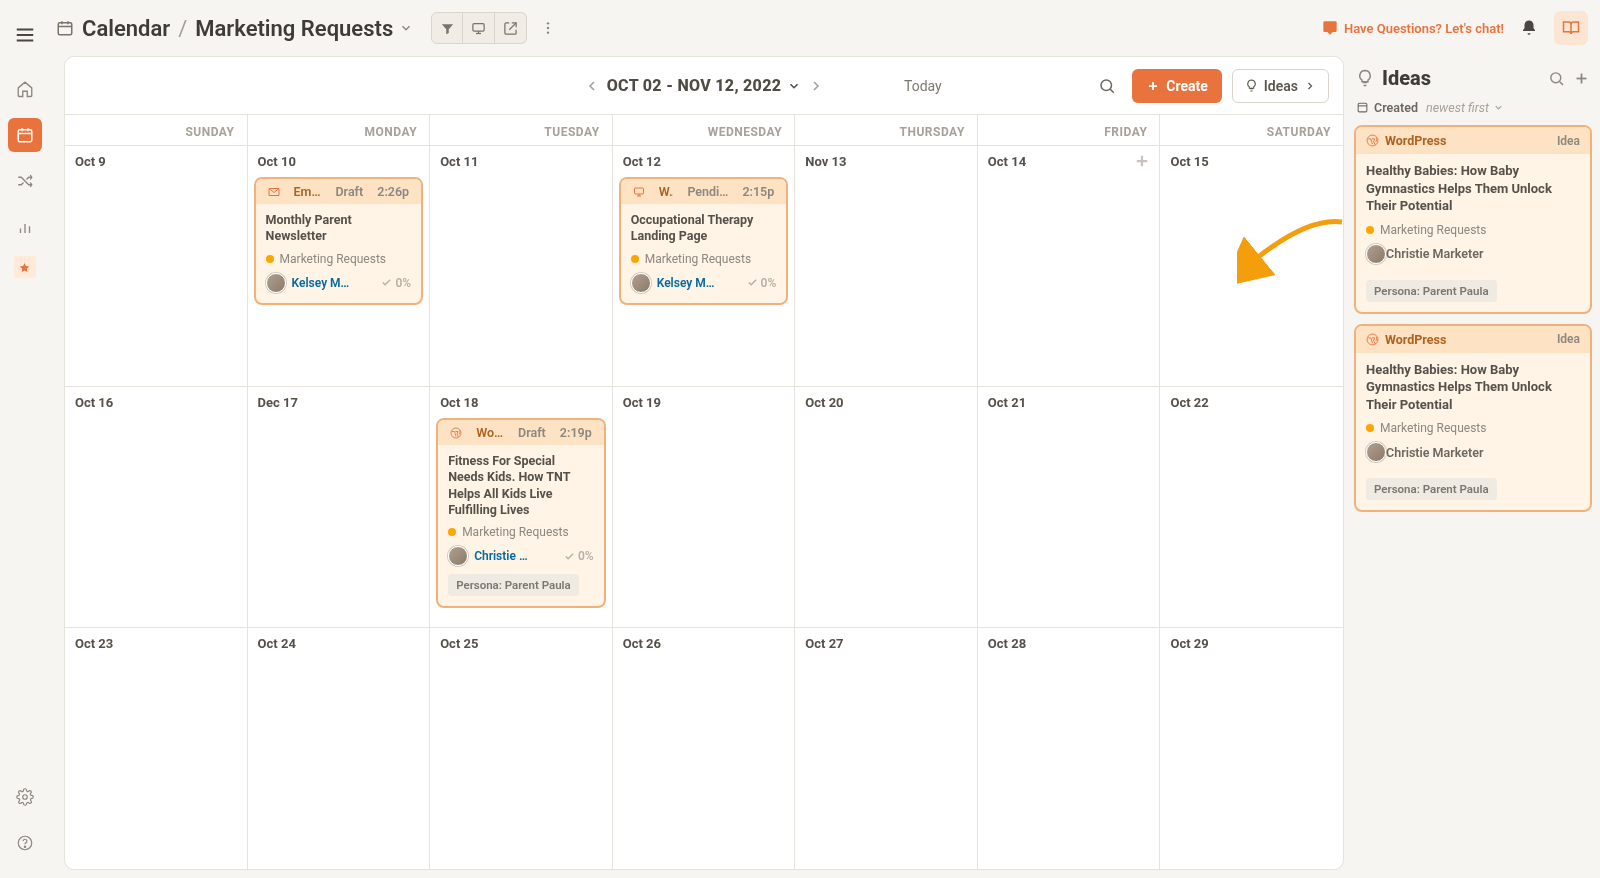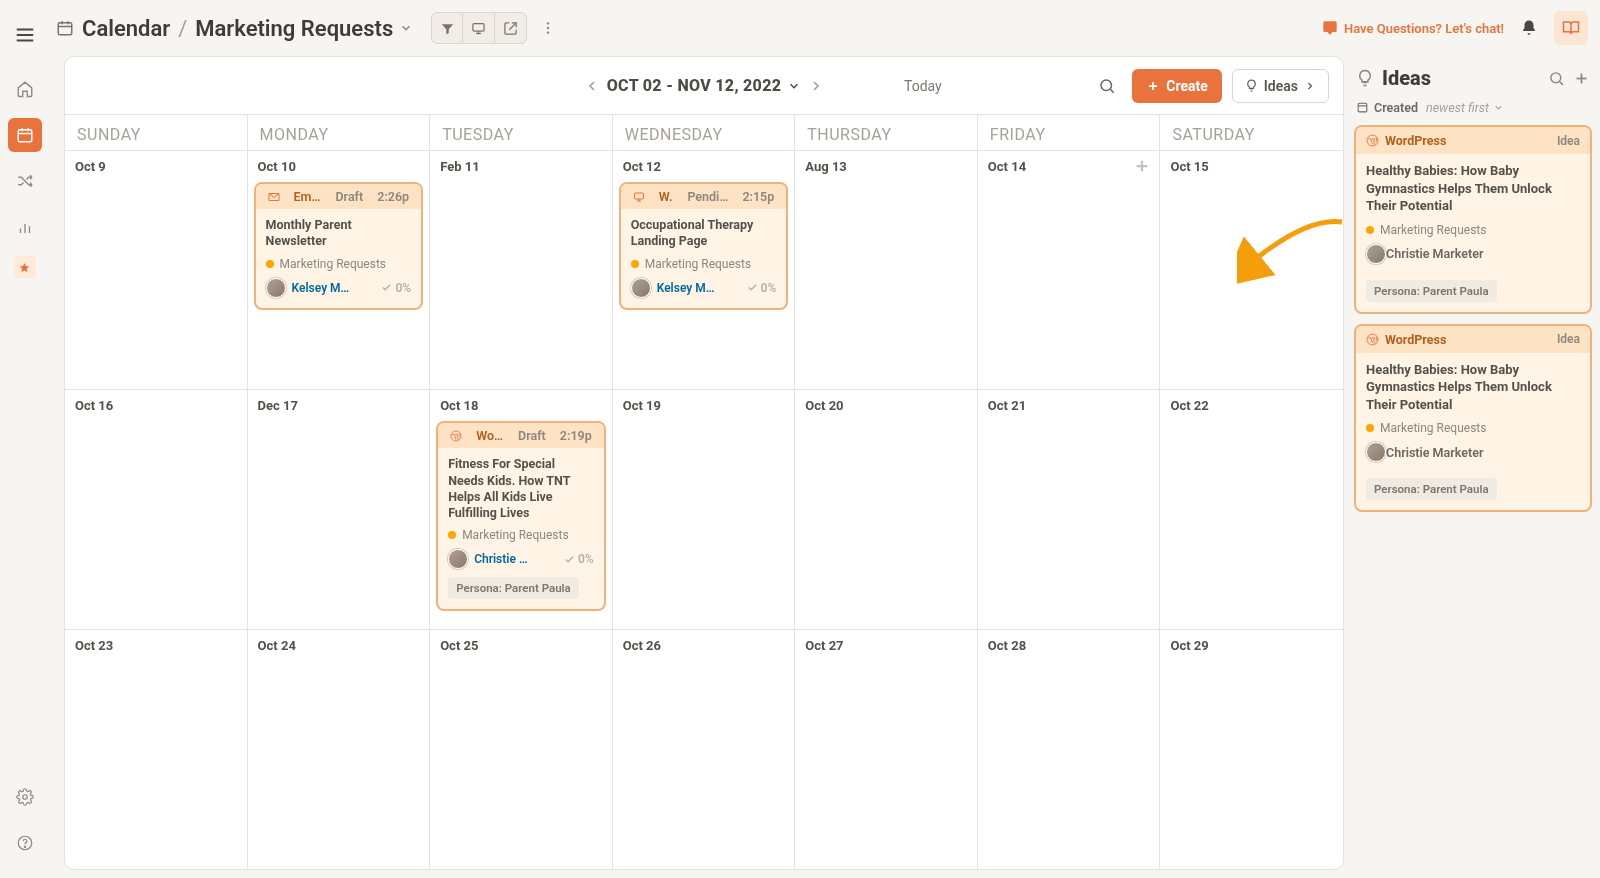--- a/index.html
+++ b/index.html
@@ -65,21 +65,21 @@
   .cal-range .label{font-weight:800;font-size:16px;letter-spacing:.3px;color:#4e4a44;display:flex;align-items:center;gap:6px;cursor:pointer;}
   .cal-today{position:absolute;left:calc(50% + 200px);color:var(--text-muted);font-size:14px;cursor:pointer;}
   .cal-toolbar-right{position:absolute;right:14px;display:flex;align-items:center;gap:10px;}
   .search-btn{width:30px;height:30px;display:flex;align-items:center;justify-content:center;color:#6c6760;cursor:pointer;}
   .create-btn{background:var(--orange);color:#fff;border:none;border-radius:6px;height:34px;padding:0 14px;font-weight:700;font-size:14px;display:flex;align-items:center;gap:6px;cursor:pointer;}
   .ideas-btn{background:#fff;border:1px solid var(--border-strong);border-radius:6px;height:34px;padding:0 12px;font-weight:600;font-size:14px;color:#5a564f;display:flex;align-items:center;gap:6px;cursor:pointer;}
 
   
   .cal-grid{flex:1;display:flex;flex-direction:column;min-height:0;}
   .cal-head-row{display:grid;grid-template-columns:repeat(7,1fr);border-bottom:1px solid var(--border);}
-  .cal-head-cell{padding:10px 12px 6px;font-size:16px;font-weight:400;letter-spacing:.5px;color:var(--text-light);border-right:1px solid var(--border);}
+  .cal-head-cell{padding:10px 12px 6px;font-size:12px;font-weight:700;letter-spacing:.5px;color:var(--text-light);border-right:1px solid var(--border);text-align:right;}
   .cal-head-cell:last-child{border-right:none;}
   .cal-body{flex:1;display:grid;grid-template-rows:repeat(3,1fr);min-height:0;}
   .cal-row{display:grid;grid-template-columns:repeat(7,1fr);border-bottom:1px solid var(--border);}
   .cal-row:last-child{border-bottom:none;}
   .cal-cell{border-right:1px solid var(--border);padding:8px 6px;min-width:0;position:relative;}
   .cal-cell:last-child{border-right:none;}
   .cal-date{font-size:13px;font-weight:700;color:#55514a;margin:0 4px 8px;}
   .cal-cell .add-btn{position:absolute;right:8px;top:6px;color:#c8c3ba;cursor:pointer;display:none;}
   .cal-cell.show-add .add-btn{display:block;}
 
@@ -356,21 +356,21 @@
                             <polyline points="20 6 9 17 4 12"></polyline>
                           </svg>
                           <span>0%</span>
                         </span>
                     </div>
                   </div>
                 </div>
               </div>
 
               <div class="cal-cell">
-                  <div class="cal-date">Feb 11</div>
+                  <div class="cal-date">Oct 11</div>
                 </div>
 
               <div class="cal-cell">
                 <div class="cal-date">Oct 12</div>
                 <div class="event-card">
                   <div class="event-header">
                     <span class="event-type-icon">
                         <svg width="12" height="12" viewBox="0 0 24 24" fill="none" stroke="currentColor" stroke-width="2">
                           <rect x="3" y="4" width="18" height="12" rx="2"></rect>
                           <line x1="8" y1="20" x2="16" y2="20"></line>
@@ -395,21 +395,21 @@
                             <polyline points="20 6 9 17 4 12"></polyline>
                           </svg>
                           <span>0%</span>
                         </span>
                     </div>
                   </div>
                 </div>
               </div>
 
               <div class="cal-cell">
-                  <div class="cal-date">Aug 13</div>
+                  <div class="cal-date">Nov 13</div>
                 </div>
 
               <div class="cal-cell show-add">
                 <div class="cal-date">Oct 14</div>
                 <span class="add-btn">
                     <svg width="18" height="18" viewBox="0 0 24 24" fill="none" stroke="currentColor" stroke-width="3">
                       <line x1="12" y1="5" x2="12" y2="19"></line>
                       <line x1="5" y1="12" x2="19" y2="12"></line>
                     </svg>
                   </span>

